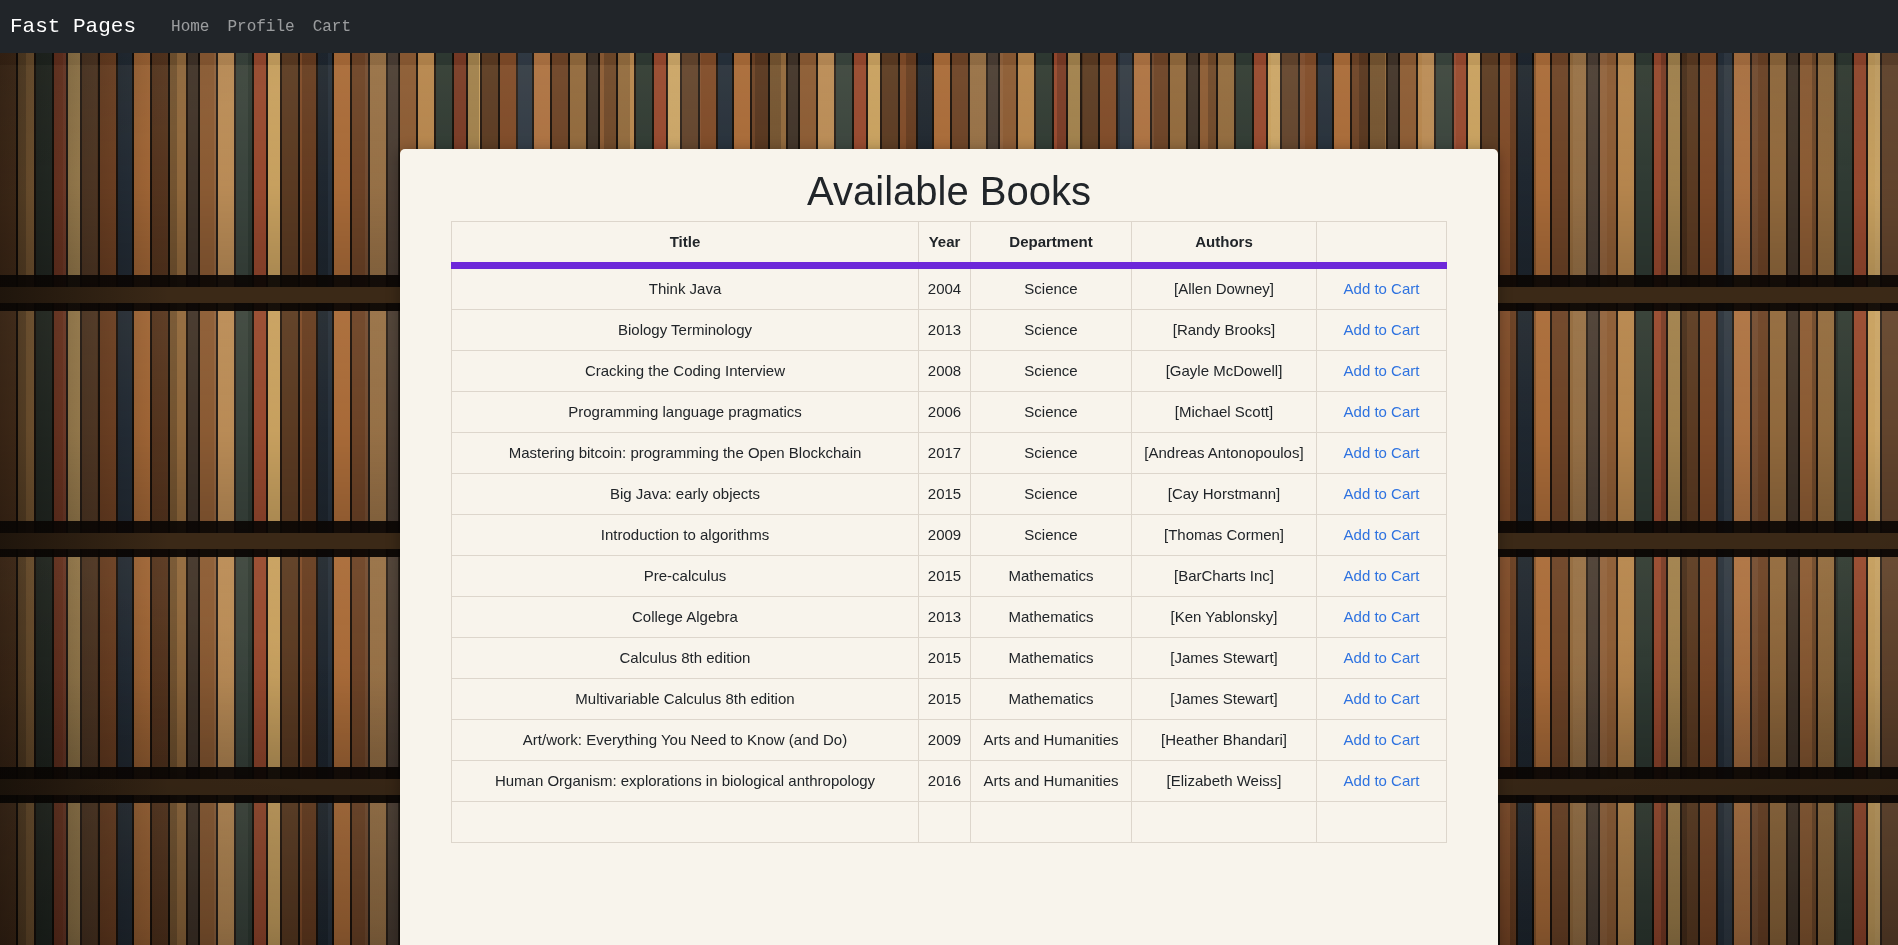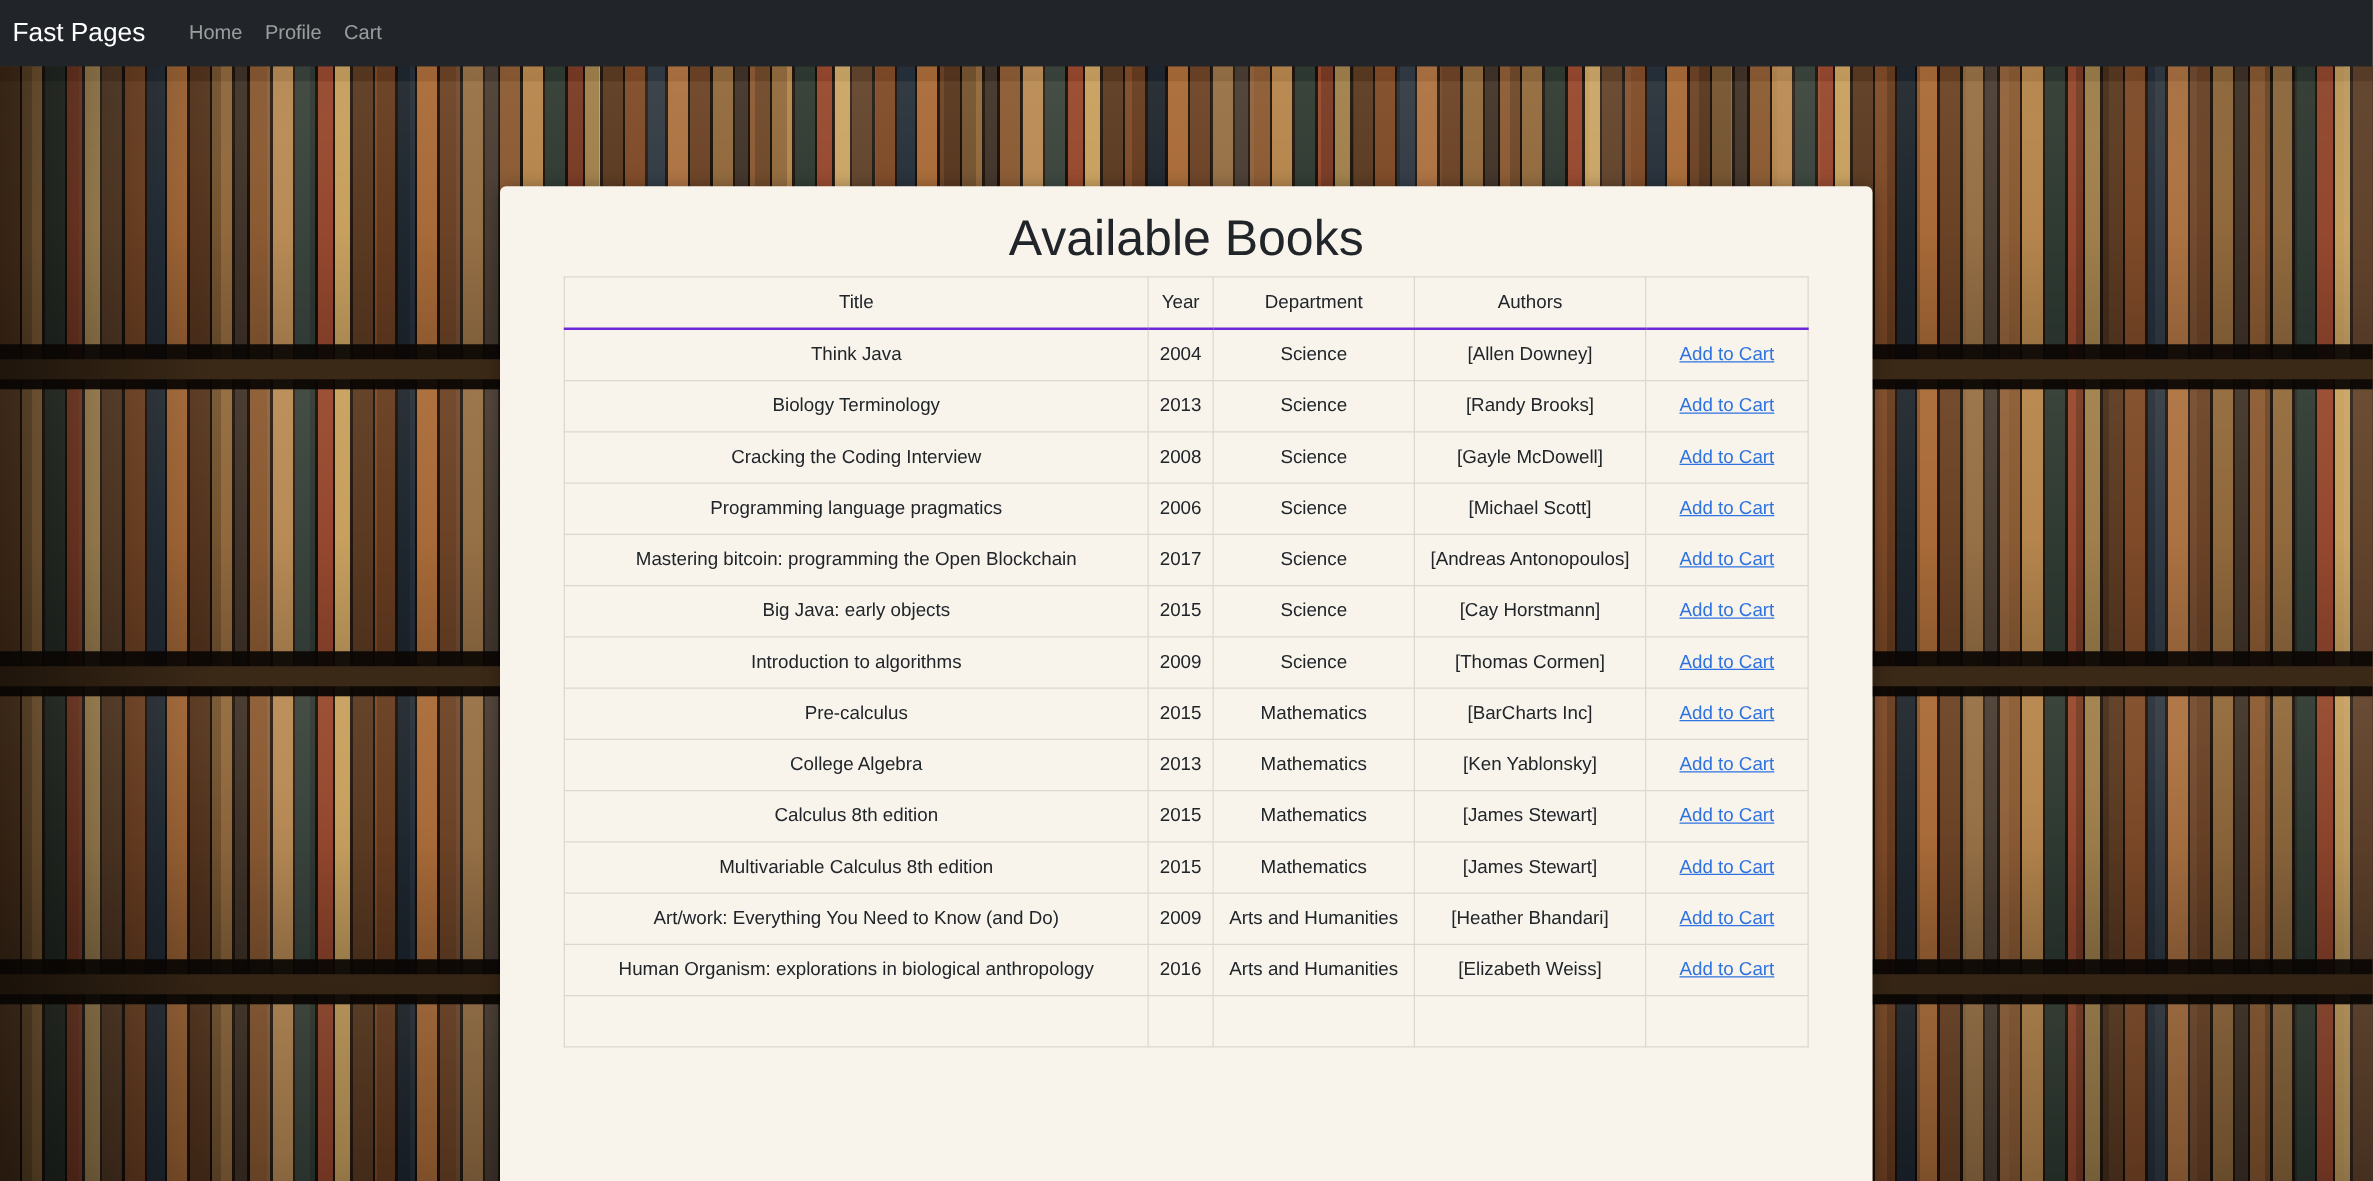--- a/index.html
+++ b/index.html
@@ -10,20 +10,21 @@
     background: #241a12;
   }
 
   
   .navbar {
     position: relative; z-index: 3;
     height: 53px;
     background: #212529;
     display: flex; align-items: center;
     padding: 0 16px 0 10px;
+    font-family: Liberation Mono, monospace;
   }
   .navbar .brand {
     color: #ffffff;
     font-size: 21px;
     text-decoration: none;
     margin-right: 26px;
     cursor: pointer;
   }
   .navbar .nav-link {
     color: rgba(255,255,255,0.55);
@@ -103,32 +104,31 @@
     color: #212529;
   }
   table.books th, table.books td {
     border: 1px solid #ddd6cc;
     text-align: center;
     vertical-align: middle;
     padding: 10px 8px;
     line-height: 20px;
   }
   table.books thead th {
-    font-weight: 400;
-    border-bottom: 2px solid #6d28d9;
+    font-weight: 700;
+    border-bottom: 7px solid #6d28d9;
   }
   col.c-title { width: 467px; }
   col.c-year { width: 52px; }
   col.c-dept { width: 161px; }
   col.c-auth { width: 185px; }
   col.c-act  { width: 130px; }
 
   a.cart-link {
     color: #2f73e0;
-    text-decoration: underline;
     cursor: pointer;
     white-space: nowrap;
   }
   tbody.partial td { height: 41px; }
 </style>
 </head>
 <body>
 
 <nav class="navbar">
   <a class="brand">Fast Pages</a>

